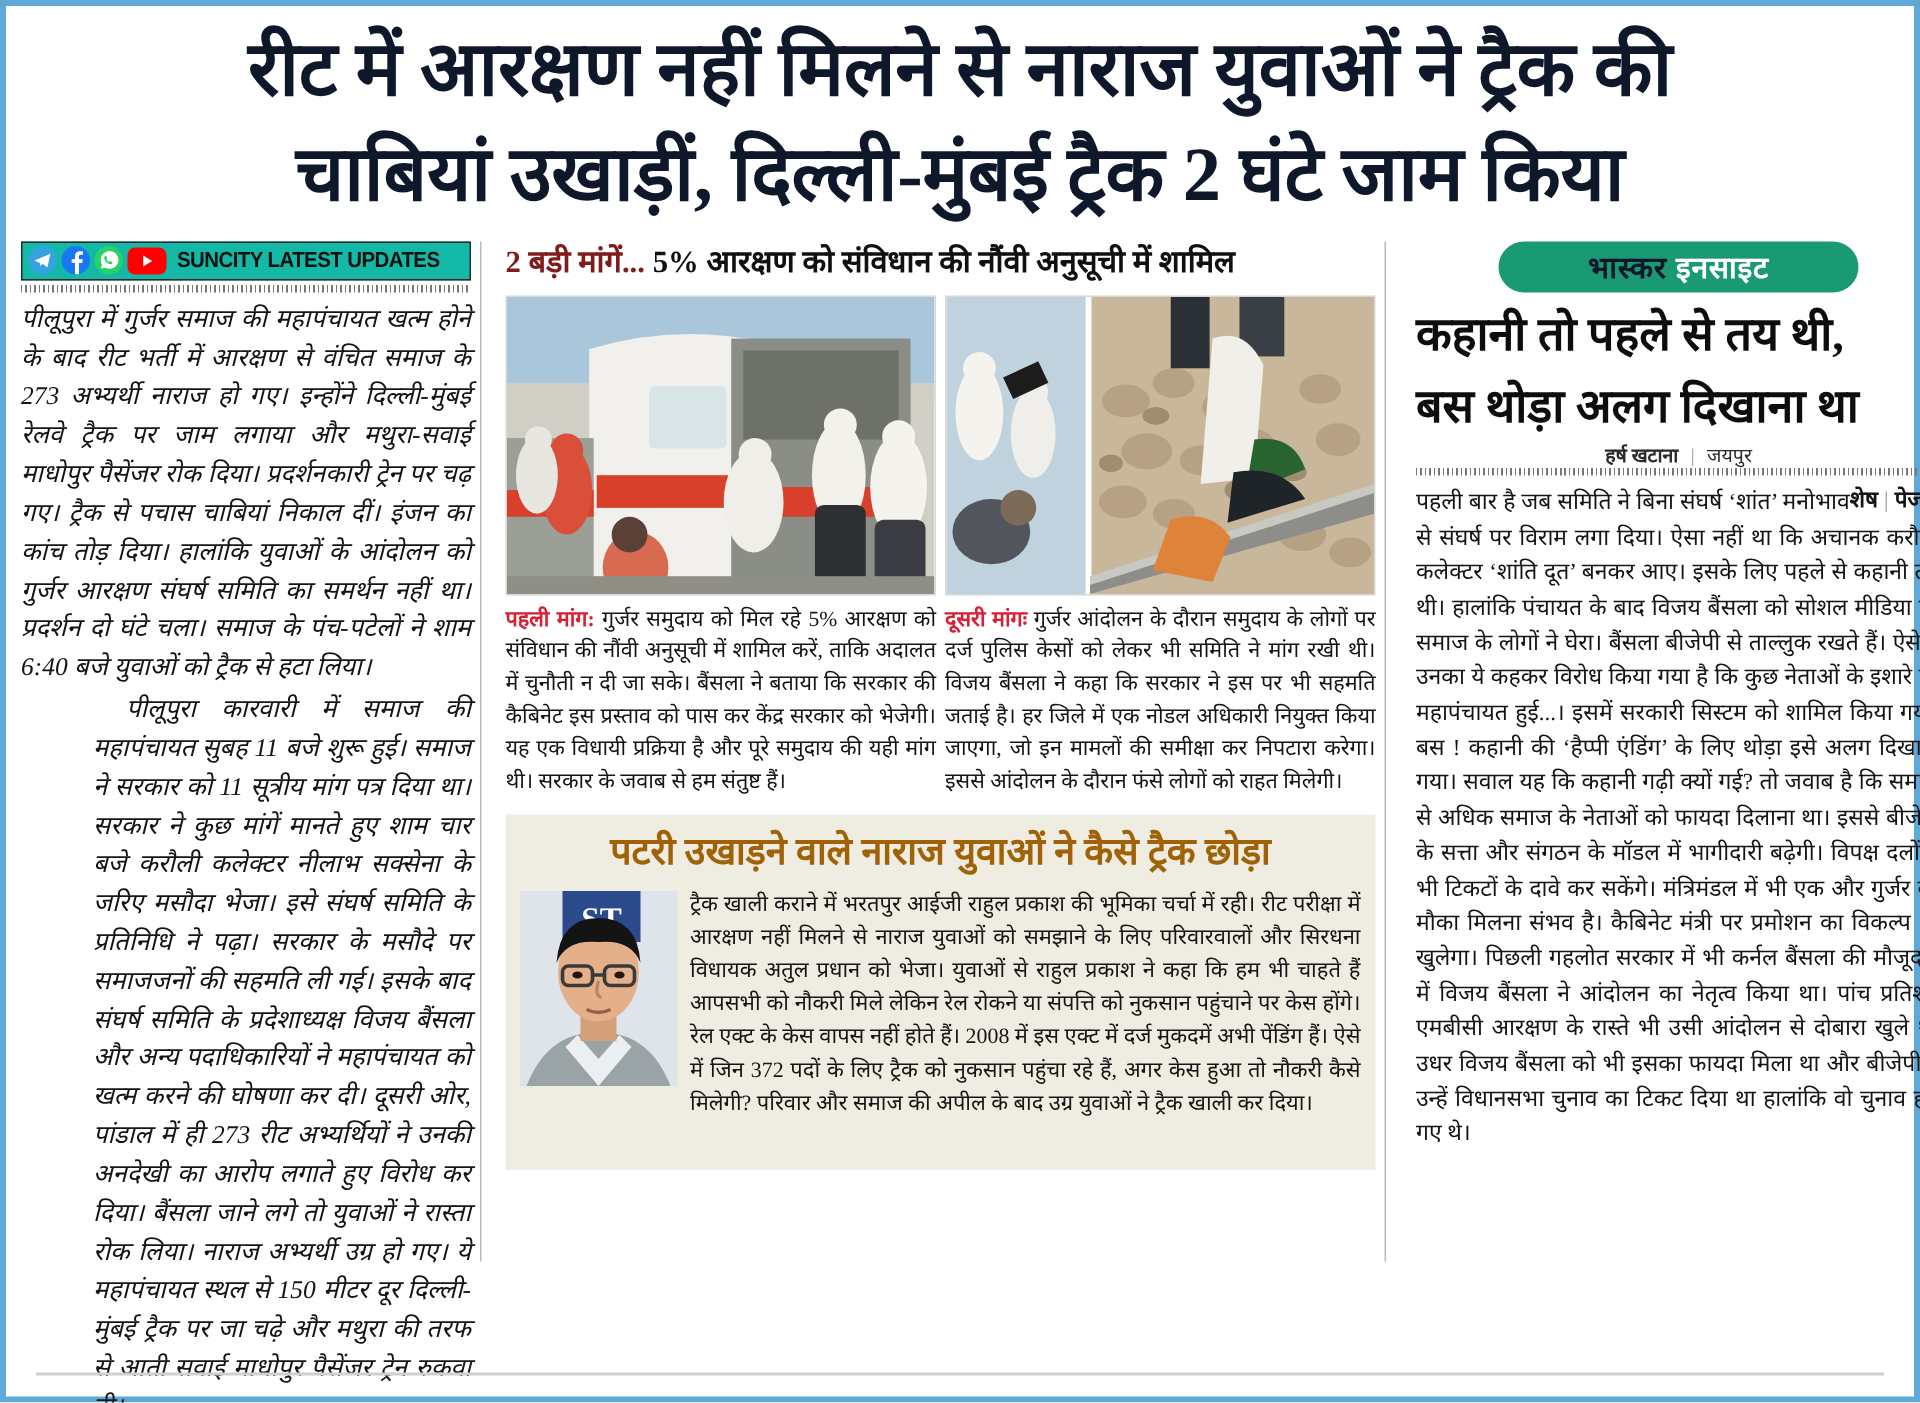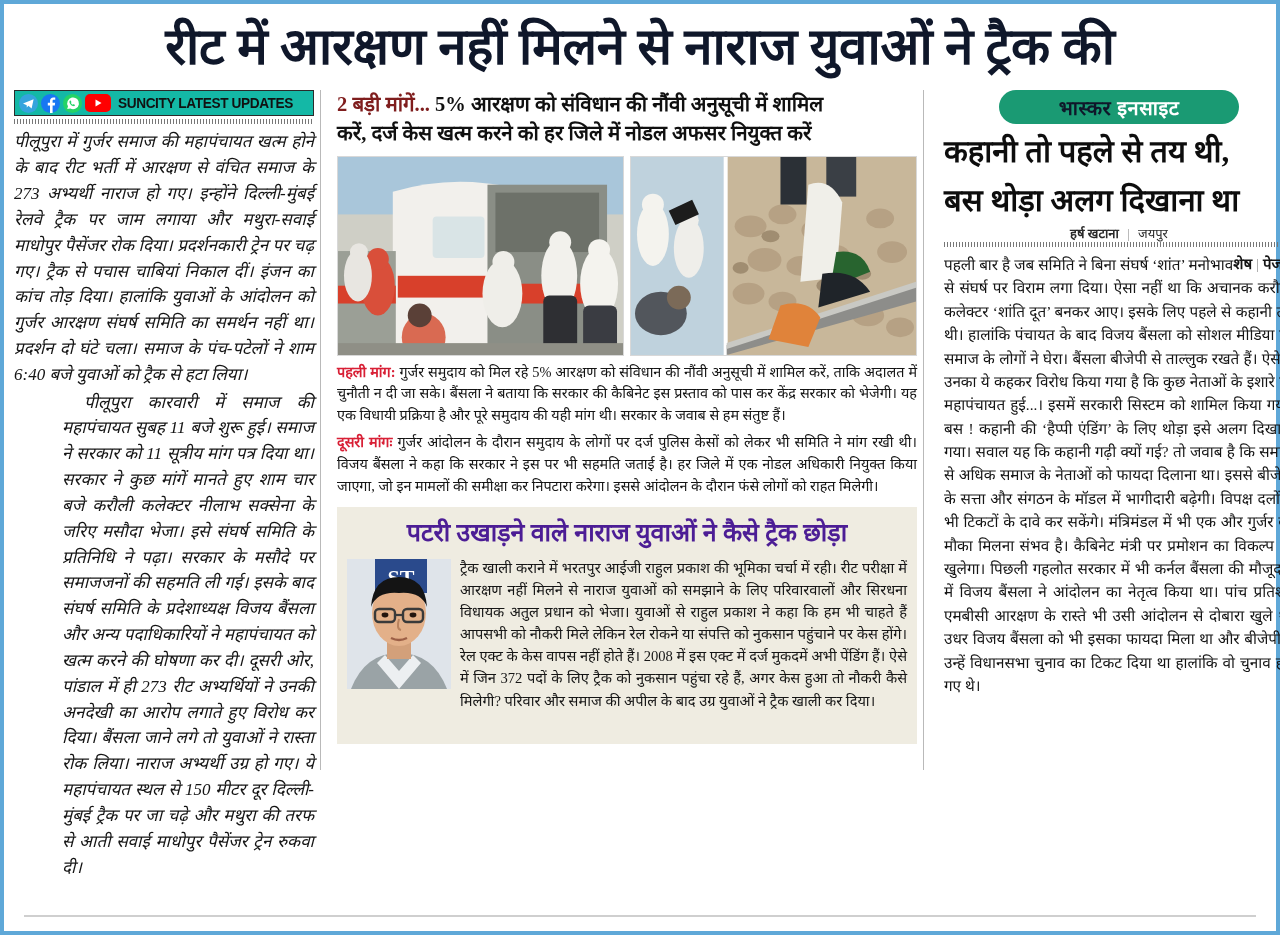--- a/index.html
+++ b/index.html
@@ -137,42 +137,41 @@
     height: 200px;
     position: relative;
     overflow: hidden;
     border: 1px solid #d8d8d8;
     box-sizing: border-box;
   }
   .caption-row {
     display: flex;
     gap: 6px;
     margin-top: 6px;
-    flex-direction: column;
   }
   .caption {
     flex: 1;
     font-size: 14.4px;
     line-height: 1.5;
     text-align: justify;
     color: #141414;
   }
   .caption .tag { color: #d81f35; font-weight: 700; }
 
   .box-bottom {
     margin-top: 10px;
     background: #efece1;
     padding: 10px 10px 12px 10px;
     box-sizing: border-box;
     height: 237px;
   }
   .box-head {
     font-size: 25px;
     font-weight: 700;
-    color: #4c1d95;
+    color: #a16207;
     text-align: center;
     line-height: 1.25;
     white-space: nowrap;
   }
   .box-body {
     margin-top: 8px;
     font-size: 14.6px;
     line-height: 1.52;
     text-align: justify;
     color: #151515;
@@ -243,20 +242,21 @@
   }
 </style>
 </head>
 <body>
 
 <div class="page">
   <div class="inner">
 
     <div class="masthead">
       <div class="headline">रीट में आरक्षण नहीं मिलने से नाराज युवाओं ने ट्रैक की</div>
+      <div class="headline l2">चाबियां उखाड़ीं, दिल्ली-मुंबई ट्रैक 2 घंटे जाम किया</div>
     </div>
 
     <div class="columns">
 
       <div class="col-left">
         <div class="social-bar">
           <span class="sicon telegram">
             <svg width="19" height="19" viewBox="0 0 19 19">
                 <path d="M4 9.6 L14.6 5.2 L12.6 14.4 L9.4 11.8 L7.8 13.4 L7.7 11.3 Z" fill="#ffffff"></path>
               </svg>
@@ -285,21 +285,20 @@
           <p>पीलूपुरा में गुर्जर समाज की महापंचायत खत्म होने के बाद रीट भर्ती में आरक्षण से वंचित समाज के 273 अभ्यर्थी नाराज हो गए। इन्होंने दिल्ली-मुंबई रेलवे ट्रैक पर जाम लगाया और मथुरा-सवाई माधोपुर पैसेंजर रोक दिया। प्रदर्शनकारी ट्रेन पर चढ़ गए। ट्रैक से पचास चाबियां निकाल दीं। इंजन का कांच तोड़ दिया। हालांकि युवाओं के आंदोलन को गुर्जर आरक्षण संघर्ष समिति का समर्थन नहीं था। प्रदर्शन दो घंटे चला। समाज के पंच-पटेलों ने शाम 6:40 बजे युवाओं को ट्रैक से हटा लिया।</p>
           <p>पीलूपुरा कारवारी में समाज की महापंचायत सुबह 11 बजे शुरू हुई। समाज ने सरकार को 11 सूत्रीय मांग पत्र दिया था। सरकार ने कुछ मांगें मानते हुए शाम चार बजे करौली कलेक्टर नीलाभ सक्सेना के जरिए मसौदा भेजा। इसे संघर्ष समिति के प्रतिनिधि ने पढ़ा। सरकार के मसौदे पर समाजजनों की सहमति ली गई। इसके बाद संघर्ष समिति के प्रदेशाध्यक्ष विजय बैंसला और अन्य पदाधिकारियों ने महापंचायत को खत्म करने की घोषणा कर दी। दूसरी ओर, पांडाल में ही 273 रीट अभ्यर्थियों ने उनकी अनदेखी का आरोप लगाते हुए विरोध कर दिया। बैंसला जाने लगे तो युवाओं ने रास्ता रोक लिया। नाराज अभ्यर्थी उग्र हो गए। ये महापंचायत स्थल से 150 मीटर दूर दिल्ली-मुंबई ट्रैक पर जा चढ़े और मथुरा की तरफ से आती सवाई माधोपुर पैसेंजर ट्रेन रुकवा दी।</p>
         </div>
       </div>
 
       <div class="vrule"></div>
 
       <div class="col-mid">
         <div class="demands-head">
           <span class="tag">2 बड़ी मांगें...</span><span> 5% आरक्षण को संविधान की नौंवी अनुसूची में शामिल</span>
-          <div>करें, दर्ज केस खत्म करने को हर जिले में नोडल अफसर नियुक्त करें</div>
         </div>
 
         <div class="photos">
           <div class="photo">
             <svg width="100%" height="100%" viewBox="0 0 286 200" preserveAspectRatio="none">
               <rect width="286" height="200" fill="#b9cddc"></rect>
               <rect x="0" y="0" width="286" height="70" fill="#a9c6da"></rect>
               <rect x="0" y="58" width="286" height="142" fill="#cfcfc6"></rect>
 
               <path d="M55 35 q60 -18 120 -4 l0 160 l-120 0 Z" fill="#f2f0ec"></path>

